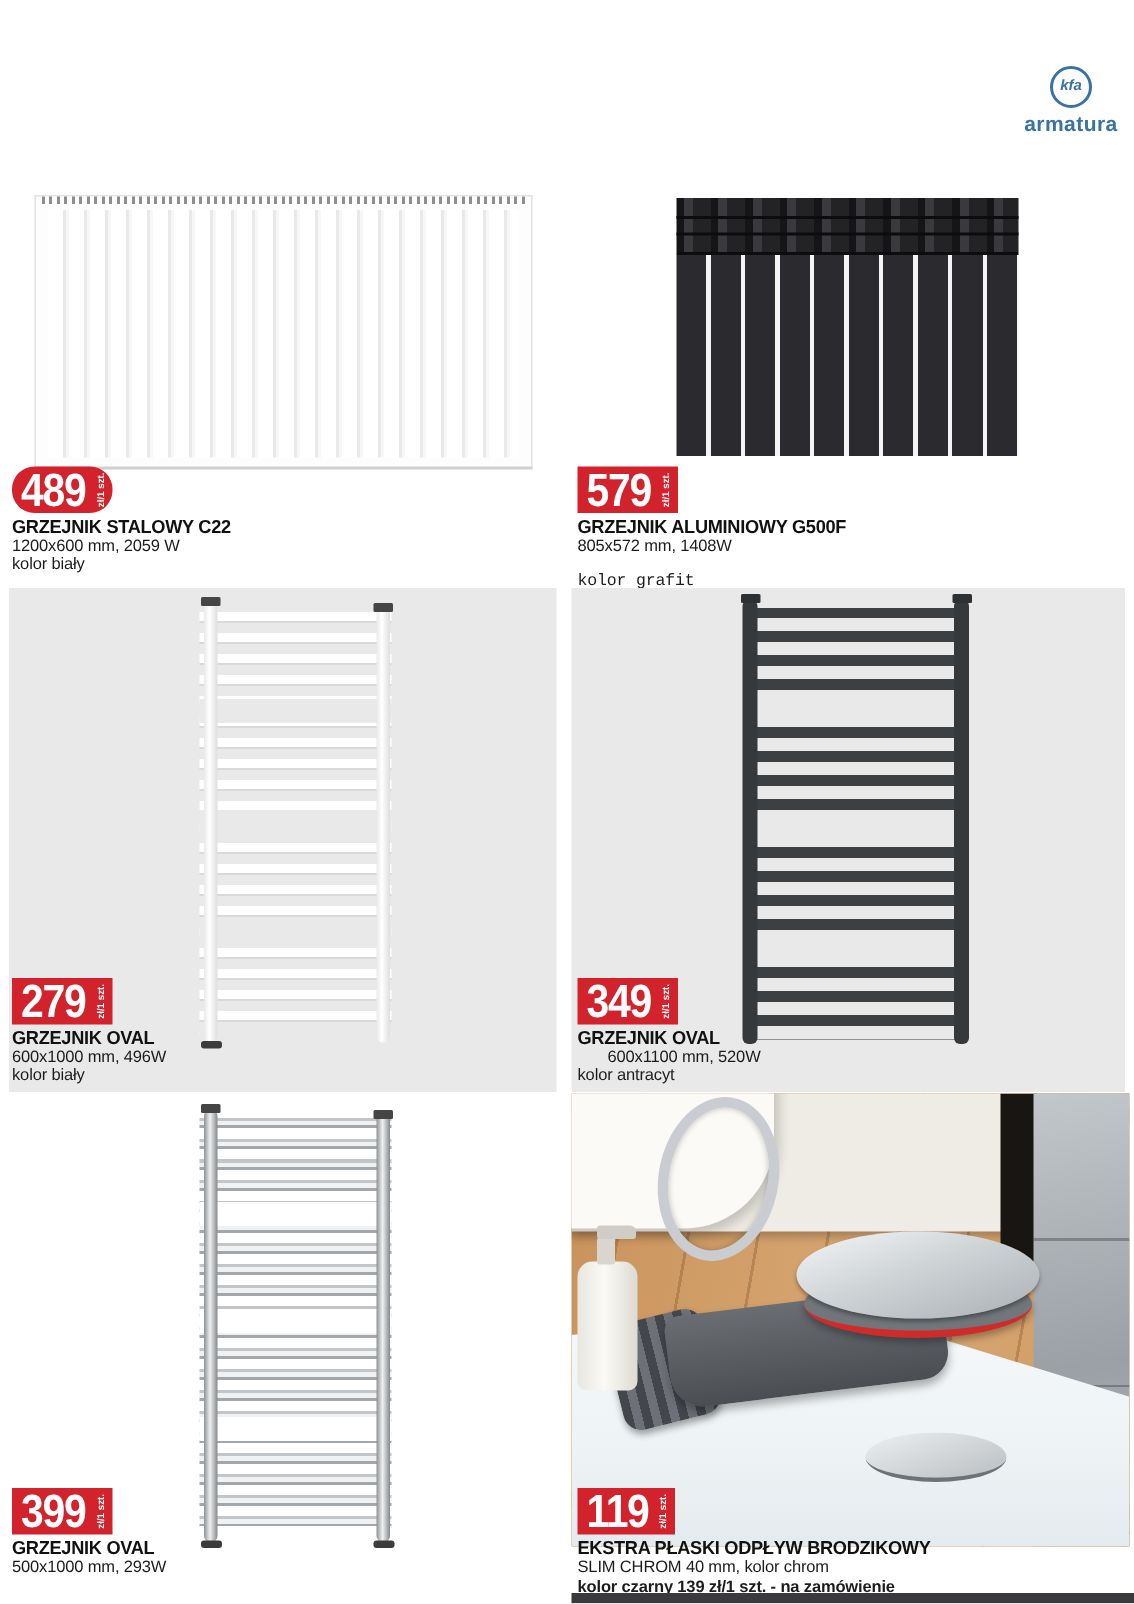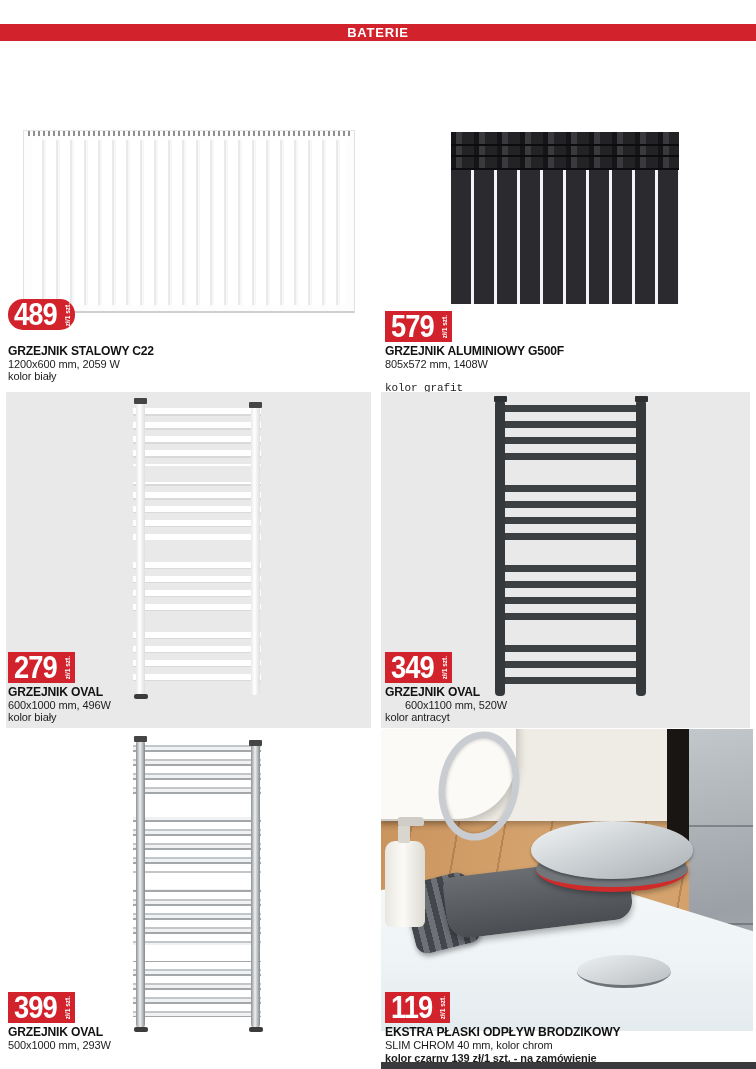--- a/index.html
+++ b/index.html
@@ -125,31 +125,32 @@
     display:flex;align-items:center;justify-content:center;}
   .wirquin span{color:#cf1f2f;font-weight:bold;font-style:italic;font-size:20px;letter-spacing:-.5px;}
 
   .bottomstrip{position:absolute;left:381px;top:1062px;width:375px;height:7px;background:#3a3a3c;}
 </style>
 </head>
 <body>
 
 <div id="page">
 
-  <div class="topbar">
-    <span>BATERIE</span>
-  </div>
-
-
+
+
+  <div class="arm">
+    <div class="circ">kfa</div>
+    <div class="txt">armatura</div>
+  </div>
 
   <div class="steel">
     <div class="grill"></div>
     <div class="body"></div>
   </div>
-  <div class="badge" style="left:8px;top:299px;border-radius:15px;">
+  <div class="badge" style="left:8px;top:311px;border-radius:15px;">
     <span class="num">489</span>
     <span class="unit">zł/1 szt.</span>
   </div>
   <div class="pname" style="left:8px;top:344px;">GRZEJNIK STALOWY C22</div>
   <div class="pspec" style="left:8px;top:358px;">1200x600 mm, 2059 W</div>
   <div class="pspec" style="left:8px;top:370px;">kolor biały</div>
 
   <div class="alu">
     <div class="fins"></div>
     <div class="secs"></div>

